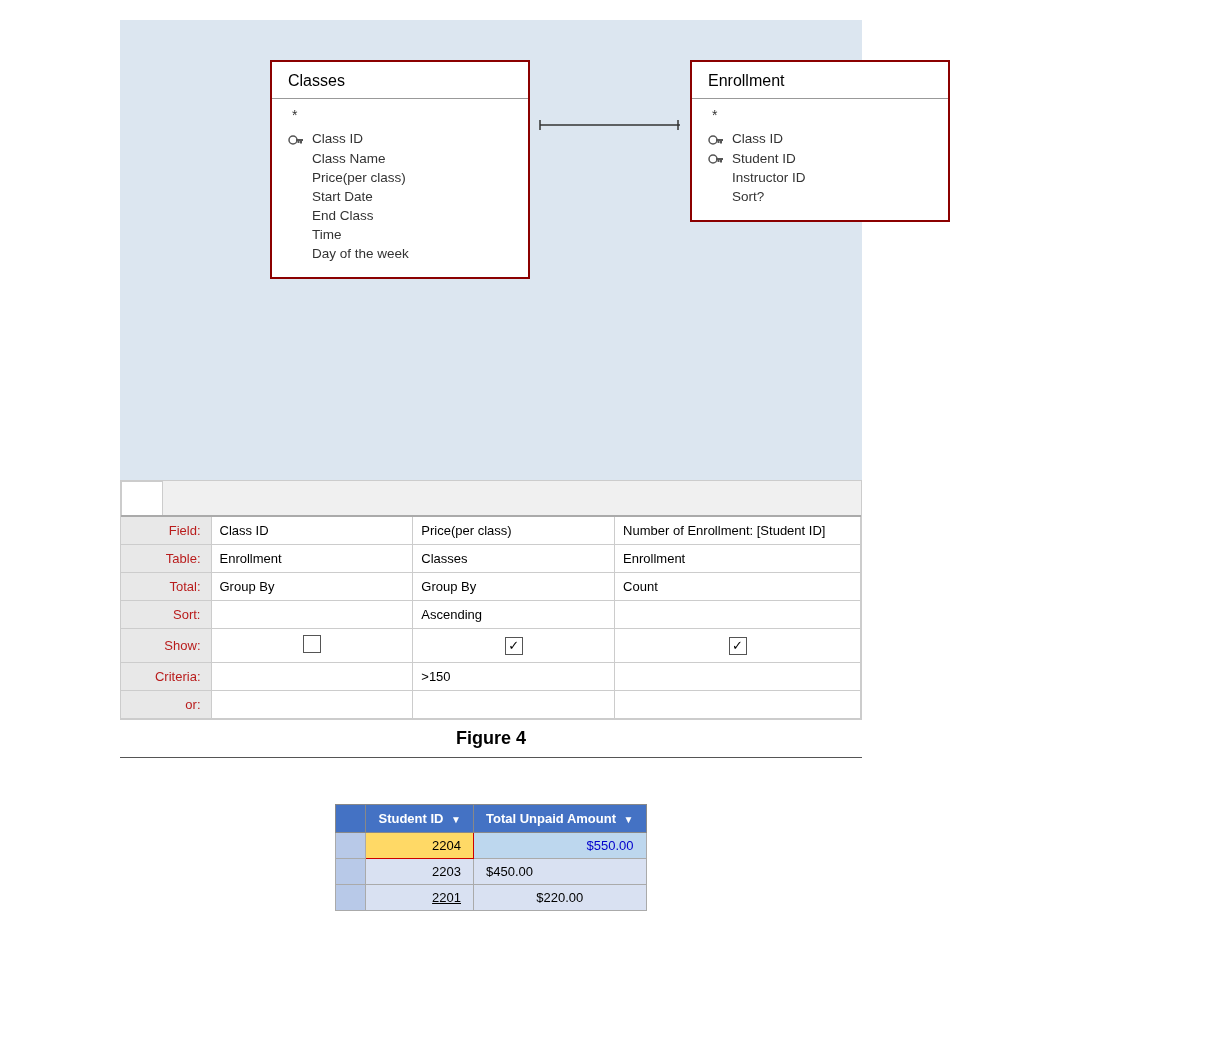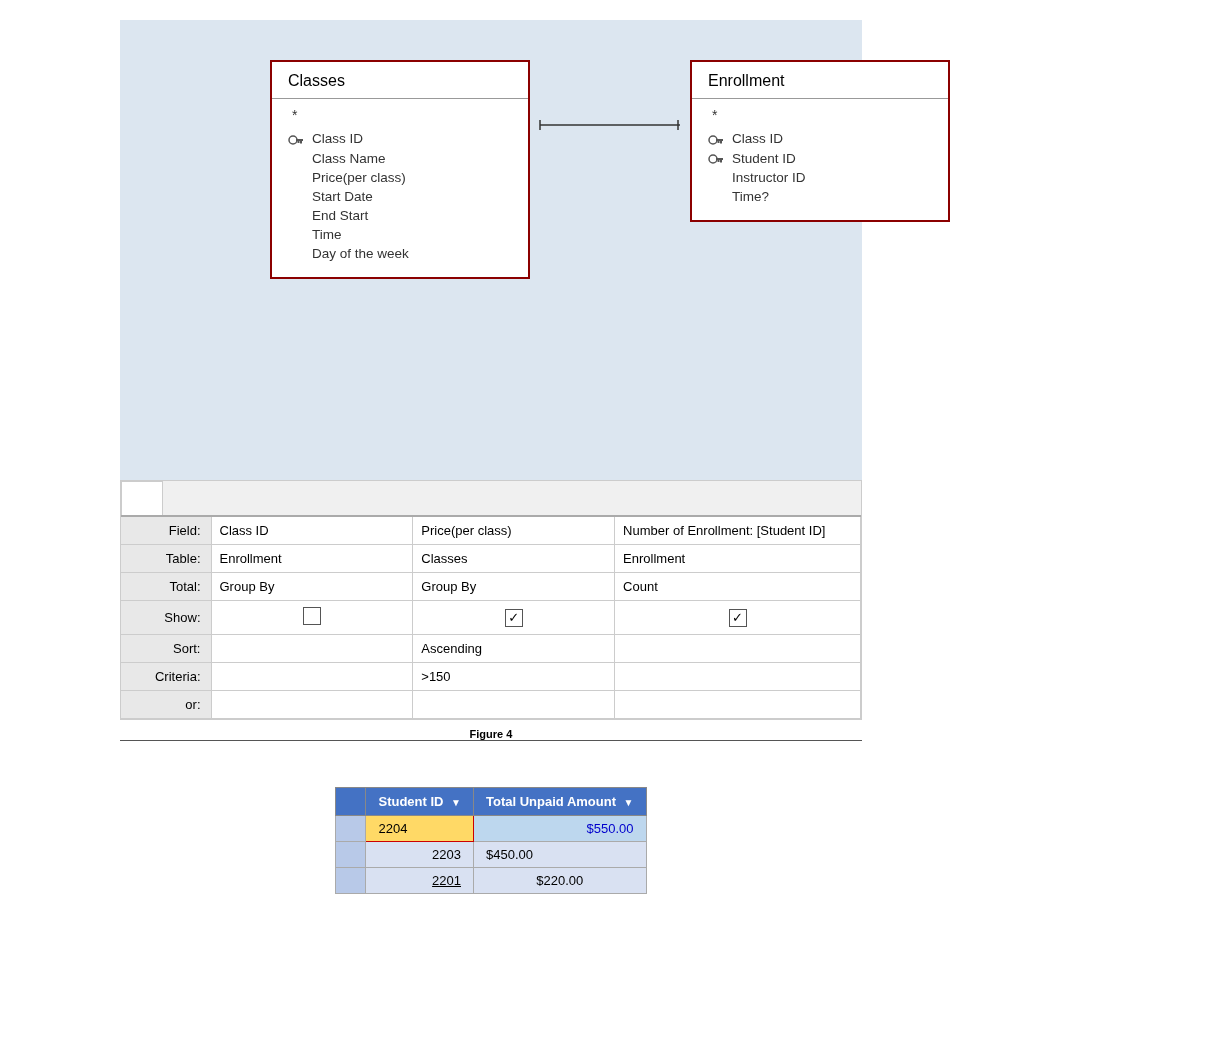--- a/index.html
+++ b/index.html
@@ -131,21 +131,21 @@
     .query-grid td {
       padding: 6px 8px;
       border-right: 1px solid #ccc;
       font-size: 13px;
       vertical-align: middle;
     }
 
     .query-grid .row-label {
       text-align: right;
       padding-right: 10px;
-      color: #000000;
+      color: #b91c1c;
       background: #e8e8e8;
       font-weight: normal;
       width: 90px;
       white-space: nowrap;
     }
 
     .query-grid .data-cell {
       background: #fff;
       min-width: 180px;
     }
@@ -175,23 +175,23 @@
       position: relative;
       text-align: center;
       line-height: 16px;
       font-size: 13px;
     }
 
     
     .figure-caption {
       text-align: center;
       font-weight: bold;
-      font-size: 11px;
+      font-size: 18px;
       margin: 8px 120px 16px 120px;
-      padding-bottom: 0;
+      padding-bottom: 8px;
       border-bottom: 1px solid #555;
     }
 
     
     .results-section {
       display: flex;
       justify-content: center;
       margin-top: 46px;
     }
 
@@ -277,21 +277,21 @@
             <span class="field-name">Price(per class)</span>
           </div>
 
           <div class="entity-field">
             <span class="key-icon" style="width:18px; display:inline-block;"></span>
             <span class="field-name">Start Date</span>
           </div>
 
           <div class="entity-field">
             <span class="key-icon" style="width:18px; display:inline-block;"></span>
-            <span class="field-name">End Start</span>
+            <span class="field-name">End Class</span>
           </div>
 
           <div class="entity-field">
             <span class="key-icon" style="width:18px; display:inline-block;"></span>
             <span class="field-name">Time</span>
           </div>
 
           <div class="entity-field">
             <span class="key-icon" style="width:18px; display:inline-block;"></span>
             <span class="field-name">Day of the week</span>
@@ -339,21 +339,21 @@
             <span class="field-name">Student ID</span>
           </div>
 
           <div class="entity-field">
             <span class="key-icon" style="width:18px; display:inline-block;"></span>
             <span class="field-name">Instructor ID</span>
           </div>
 
           <div class="entity-field">
             <span class="key-icon" style="width:18px; display:inline-block;"></span>
-            <span class="field-name">Time?</span>
+            <span class="field-name">Sort?</span>
           </div>
 
         </div>
       </div>
 
     </div>
   </div>
 
   <div class="query-section">
 
@@ -379,43 +379,43 @@
           <td class="data-cell">Enrollment</td>
           <td class="data-cell">Classes</td>
           <td class="data-cell-wide">Enrollment</td>
         </tr>
 
         <tr>
           <td class="row-label">Total:</td>
           <td class="data-cell">Group By</td>
           <td class="data-cell">Group By</td>
           <td class="data-cell-wide">Count</td>
+        </tr>
+
+        <tr>
+          <td class="row-label">Sort:</td>
+          <td class="data-cell"></td>
+          <td class="data-cell">Ascending</td>
+          <td class="data-cell-wide"></td>
         </tr>
 
         <tr>
           <td class="row-label">Show:</td>
           <td class="data-cell checkbox-cell">
             <span class="checkbox-unchecked"></span>
           </td>
           <td class="data-cell checkbox-cell">
             <span class="checkbox-checked">✓</span>
           </td>
           <td class="data-cell-wide checkbox-cell">
             <span class="checkbox-checked">✓</span>
           </td>
         </tr>
 
         <tr>
-          <td class="row-label">Sort:</td>
-          <td class="data-cell"></td>
-          <td class="data-cell">Ascending</td>
-          <td class="data-cell-wide"></td>
-        </tr>
-
-        <tr>
           <td class="row-label">Criteria:</td>
           <td class="data-cell"></td>
           <td class="data-cell">&gt;150</td>
           <td class="data-cell-wide"></td>
         </tr>
 
         <tr>
           <td class="row-label">or:</td>
           <td class="data-cell"></td>
           <td class="data-cell"></td>
@@ -440,21 +440,21 @@
           <th>
             <span>Total Unpaid Amount</span>
             <span class="sort-arrow">▼</span>
           </th>
         </tr>
       </thead>
       <tbody id="results-tbody">
 
       <tr>
             <td style="background: rgb(184, 201, 232); border-right: 1px solid rgb(170, 170, 170);"></td>
-            <td style="text-align: left; background: rgb(255, 217, 102); border: 1px solid rgb(204, 0, 0);">2204</td>
+            <td style="text-align: right; background: rgb(255, 217, 102); border: 1px solid rgb(204, 0, 0);">2204</td>
             <td style="text-align: right; background: rgb(189, 215, 238); color: rgb(0, 0, 204);">$550.00</td>
           </tr>
           <tr>
             <td style="background: rgb(184, 201, 232); border-right: 1px solid rgb(170, 170, 170);"></td>
             <td style="text-align: right; background: rgb(217, 225, 242);">2203</td>
             <td style="text-align: left; background: rgb(217, 225, 242);">$450.00</td>
           </tr>
           <tr>
             <td style="background: rgb(184, 201, 232); border-right: 1px solid rgb(170, 170, 170);"></td>
             <td style="text-align: right; background: rgb(217, 225, 242); text-decoration: underline;">2201</td>

